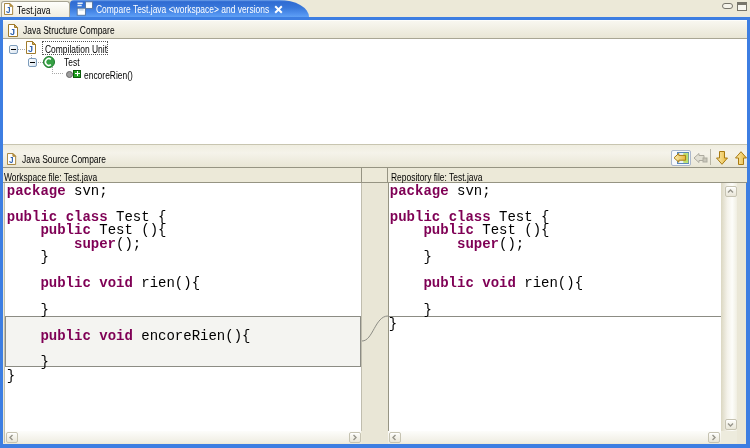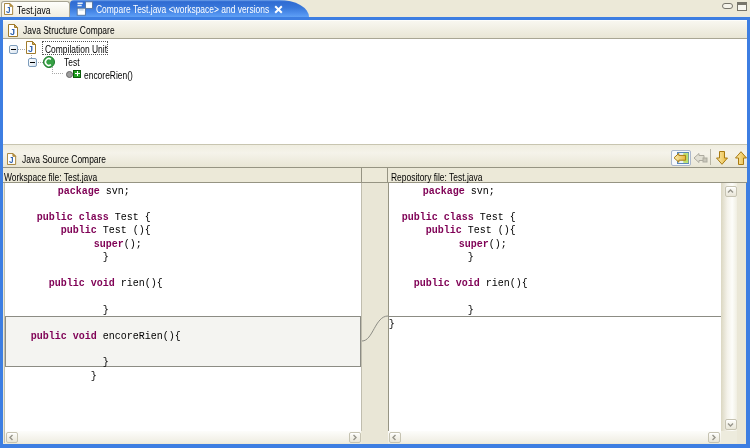--- a/index.html
+++ b/index.html
@@ -1,20 +1,20 @@
 <!DOCTYPE html>
 <html><head>
 <meta charset="utf-8">
 <style>
 * { margin:0; padding:0; box-sizing:border-box; }
 html,body { width:750px; height:448px; overflow:hidden; }
 body { position:relative; background:#ECE9D8; font-family:"Liberation Sans",sans-serif; }
 .abs { position:absolute; }
 .txt { font-size:10px; line-height:11px; color:#000; white-space:nowrap; transform:scaleX(0.845); transform-origin:0 0; }
-pre.code { font-family:"Liberation Mono",monospace; font-size:10px; line-height:13.2px; color:#000; position:absolute;text-align:center; }
+pre.code { font-family:"Liberation Mono",monospace; font-size:14px; line-height:13.2px; color:#000; position:absolute; }
 pre.code b { font-weight:bold; color:#7F0055; }
 </style>
 </head>
 <body>
 
 <div class="abs" style="left:0;top:0;width:750px;height:17px;background:#ECE9D8;"></div>
 
 <div class="abs" style="left:1px;top:1px;width:69px;height:16px;background:linear-gradient(180deg,#FEFEFB,#F0EDE0);border:1px solid #A8A594;border-bottom:none;border-radius:3px 3px 0 0;"></div>
 <svg class="abs" style="left:4px;top:3px;" width="10" height="12" viewBox="0 0 11 13">
  <path d="M0.5,0.5 L6.5,0.5 L9.5,3.5 L9.5,12.5 L0.5,12.5 Z" fill="#FFFFFF" stroke="#A07B2C"></path>

